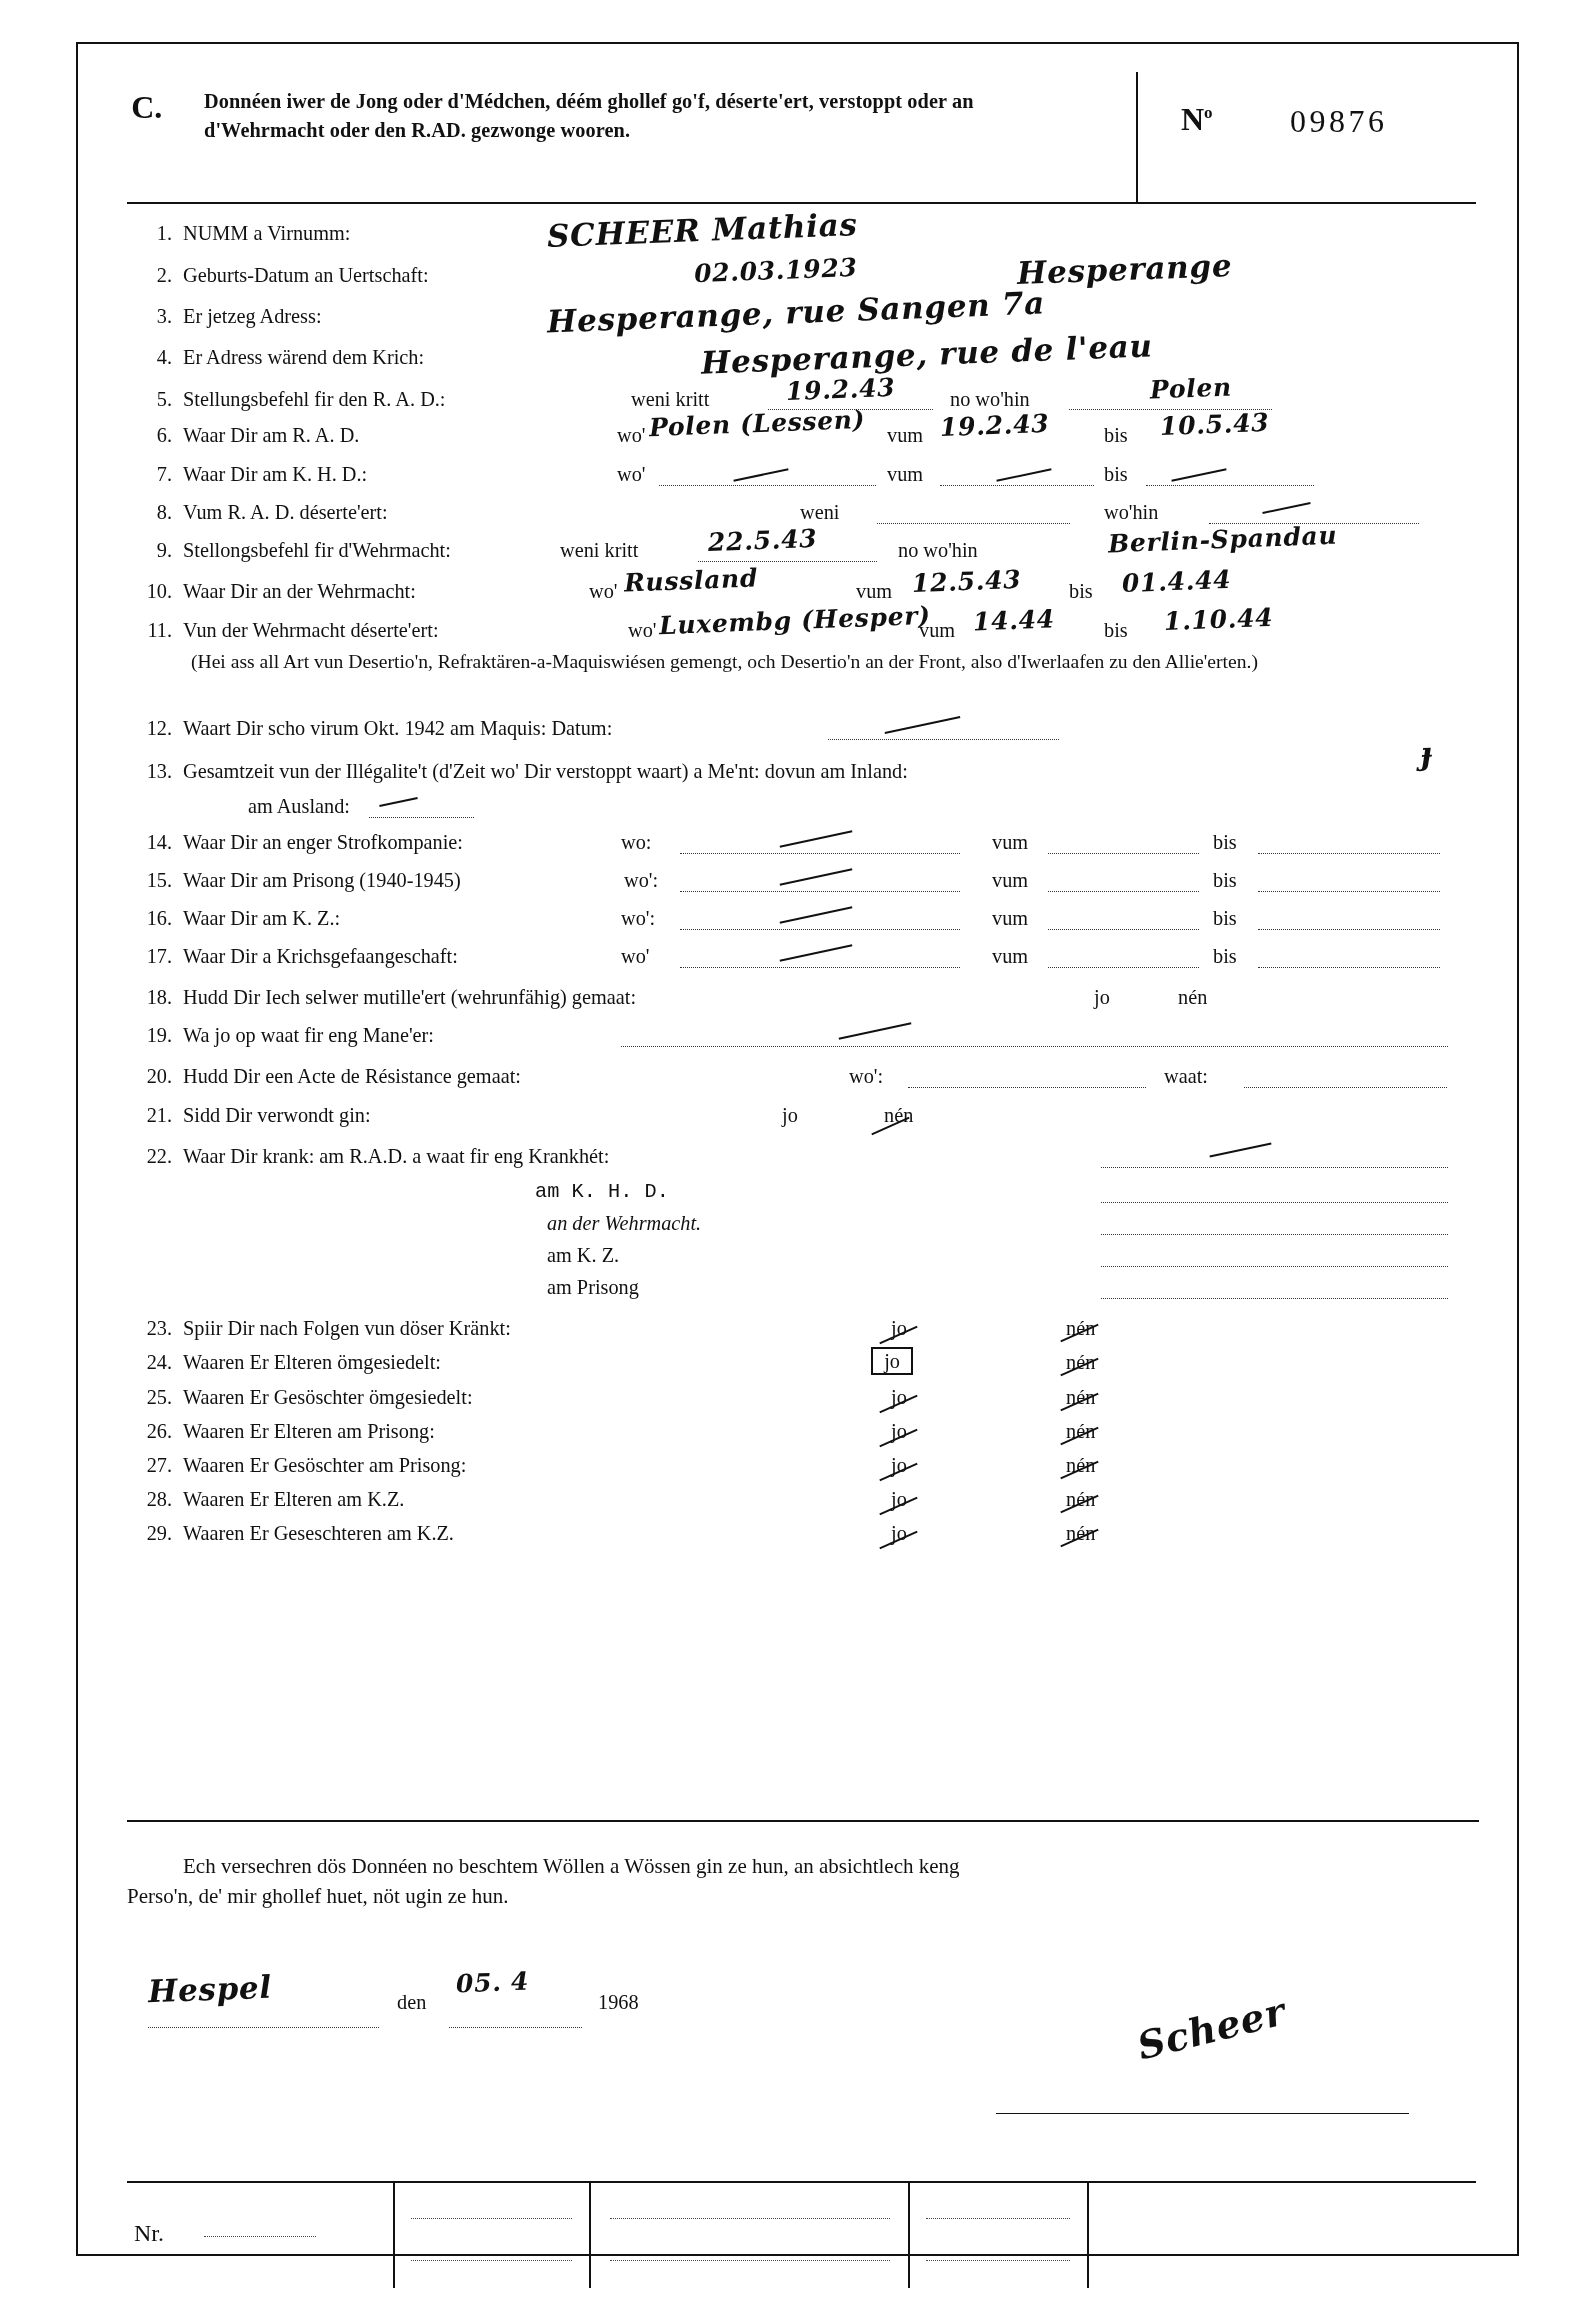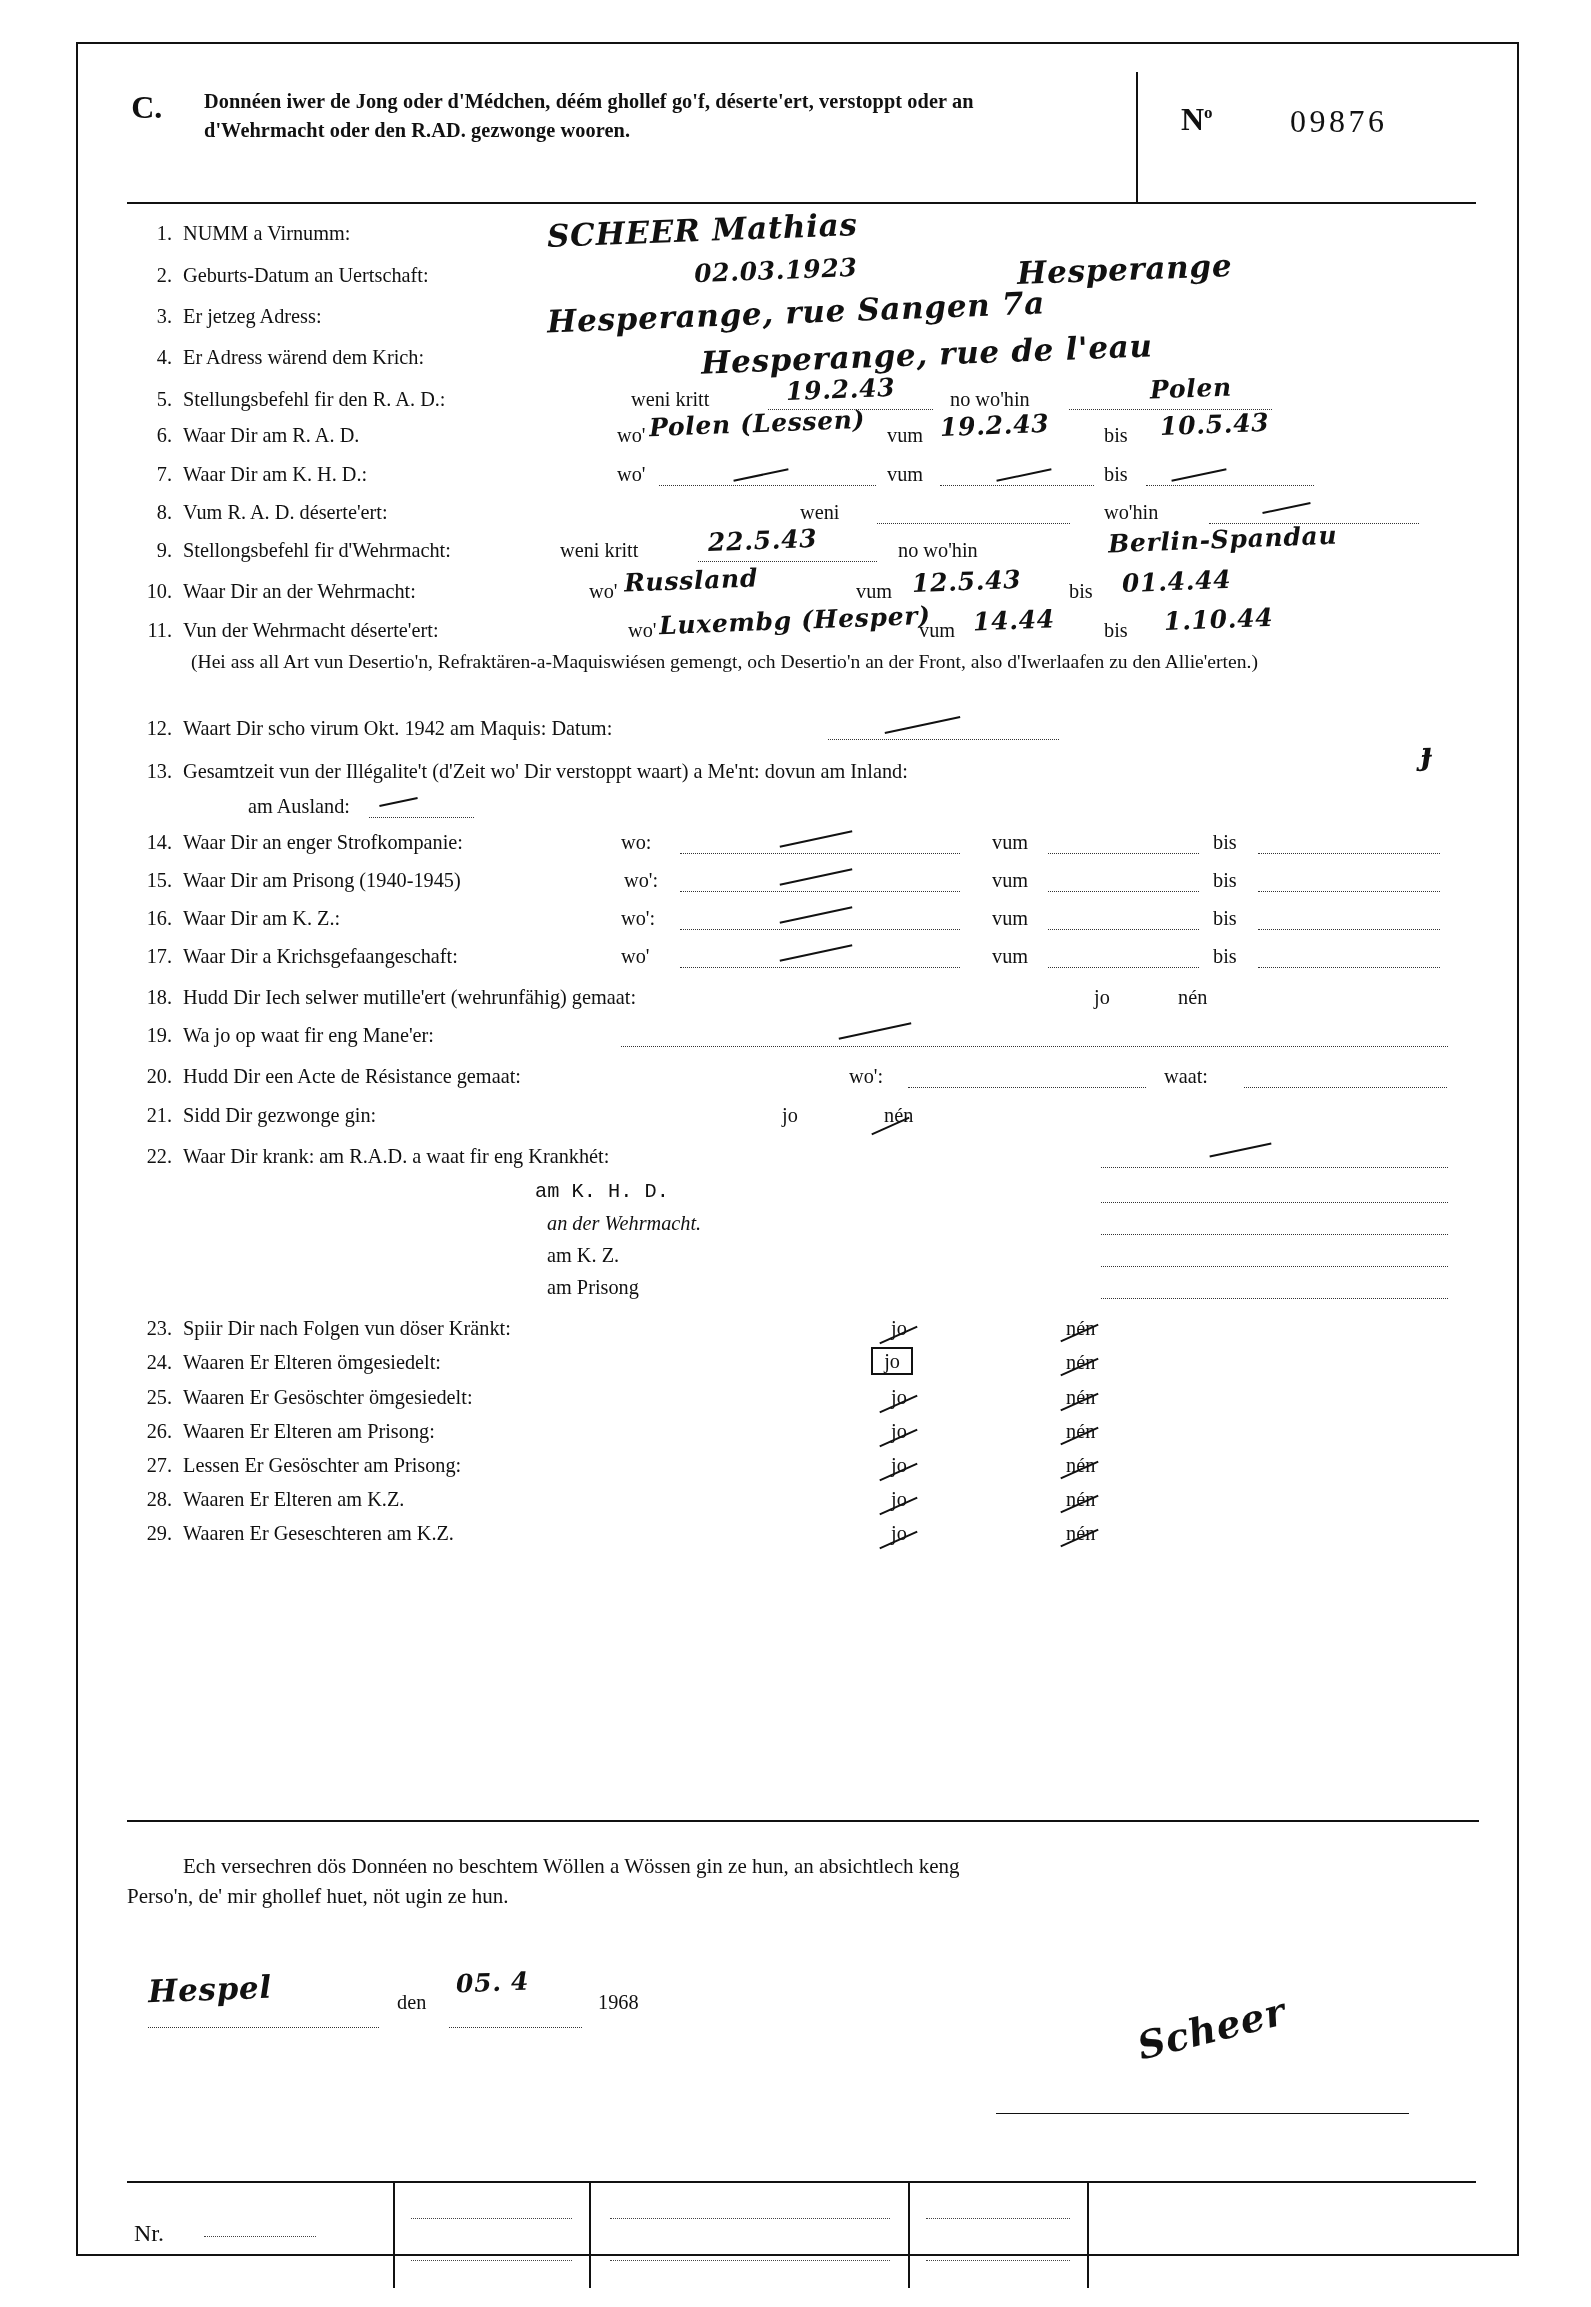--- a/index.html
+++ b/index.html
@@ -314,21 +314,21 @@
           <span class="num">20.</span>
           <span class="lbl">Hudd Dir een Acte de Résistance gemaat:</span>
           <span class="kw" style="left:722px;">wo':</span>
           <span class="dots" style="left:781px;top:4.2px;width:238px;"></span>
           <span class="kw" style="left:1037px;">waat:</span>
           <span class="dots" style="left:1117px;top:4.2px;width:203px;"></span>
         </div>
 
         <div class="row" style="height:41px;">
           <span class="num">21.</span>
-          <span class="lbl">Sidd Dir gezwonge gin:</span>
+          <span class="lbl">Sidd Dir verwondt gin:</span>
           <span class="kw" style="left:655px;">jo</span>
           <span class="kw" style="left:757px;">nén</span>
           <span class="slash" style="left:743px;top:21px;"></span>
         </div>
 
         <div class="row" style="height:35px;">
           <span class="num">22.</span>
           <span class="lbl">Waar Dir krank: am R.A.D. a waat fir eng Krankhét:</span>
           <span class="dots" style="left:974px;top:4.2px;width:347px;"></span>
           <span class="strike" style="left:1082px;top:4.2px;width:63px;"></span>
@@ -380,21 +380,21 @@
           <span class="num">26.</span>
           <span class="lbl">Waaren Er Elteren am Prisong:</span>
           <span class="yn" style="left:764px;">jo</span>
           <span class="slash" style="left:751px;top:17px;"></span>
           <span class="yn" style="left:939px;">nén</span>
           <span class="slash" style="left:932px;top:15.4px;"></span>
         </div>
 
         <div class="row" style="height:34px;">
           <span class="num">27.</span>
-          <span class="lbl">Lessen Er Gesöschter am Prisong:</span>
+          <span class="lbl">Waaren Er Gesöschter am Prisong:</span>
           <span class="yn" style="left:764px;">jo</span>
           <span class="slash" style="left:751px;top:17px;"></span>
           <span class="yn" style="left:939px;">nén</span>
           <span class="slash" style="left:932px;top:15.4px;"></span>
         </div>
 
         <div class="row" style="height:34px;">
           <span class="num">28.</span>
           <span class="lbl">Waaren Er Elteren am K.Z.</span>
           <span class="yn" style="left:764px;">jo</span>

